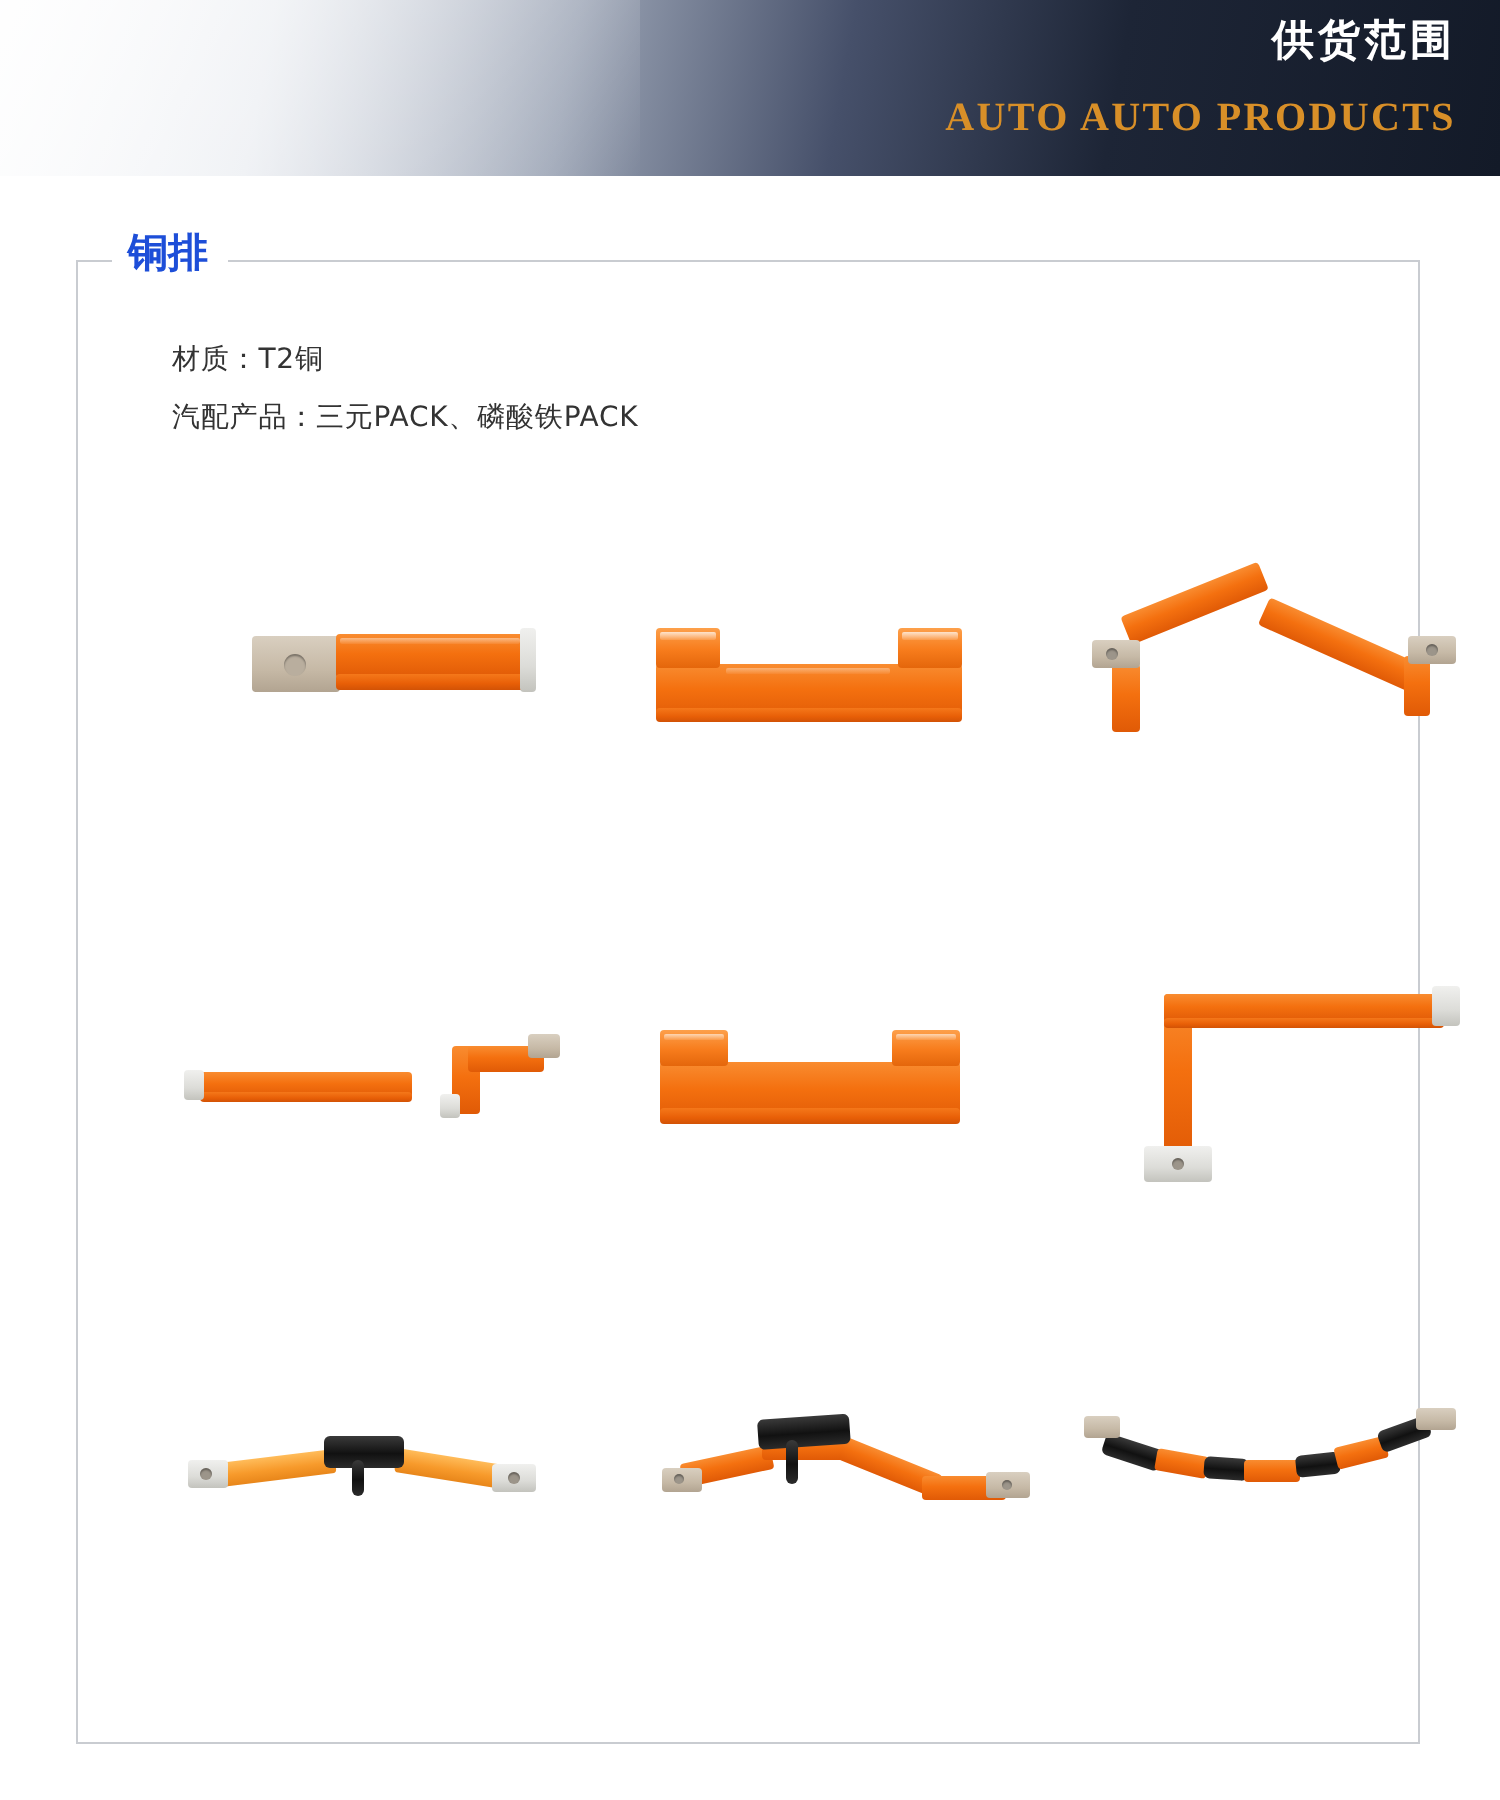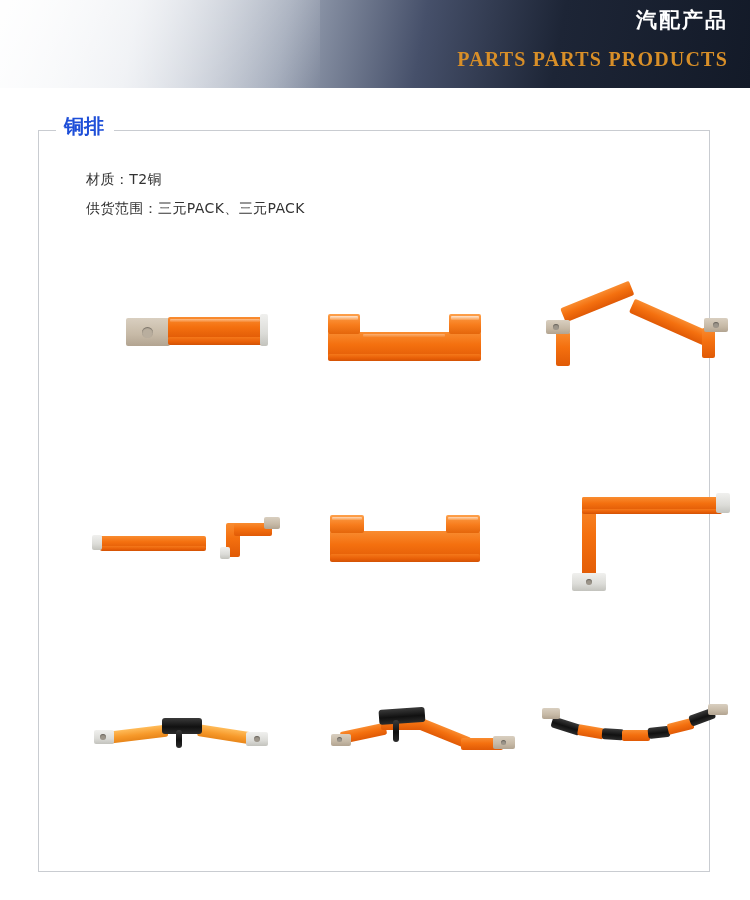--- a/index.html
+++ b/index.html
@@ -152,30 +152,30 @@
     background: #9c958a;
   }
 </style>
 </head>
 <body>
 
 <div class="page">
 
   <div class="header">
     <div class="sheen"></div>
-    <div class="title-cn">汽配产品</div>
-    <div class="title-en">PARTS PARTS  PRODUCTS</div>
+    <div class="title-cn">供货范围</div>
+    <div class="title-en">AUTO AUTO  PRODUCTS</div>
   </div>
 
   <div class="frame"></div>
 
   <div class="section-title">铜排</div>
 
   <div class="spec line1">材质：T2铜</div>
-  <div class="spec line2">供货范围：三元PACK、三元PACK</div>
+  <div class="spec line2">汽配产品：三元PACK、磷酸铁PACK</div>
 
   <div class="grid">
 
     <div class="cell" style="left:30px; top:0;">
       <div class="art">
         <div class="bar cu" style="left:56px; top:68px; width:44px; height:28px;"></div>
         <div class="hole" style="left:72px; top:77px; width:11px; height:11px;"></div>
         <div class="bar orange" style="left:98px; top:67px; width:96px; height:22px;"></div>
         <div class="bar orange-deep" style="left:98px; top:87px; width:96px; height:8px;"></div>
         <div class="bar hl" style="left:100px; top:69px; width:90px; height:3px; opacity:.5;"></div>

